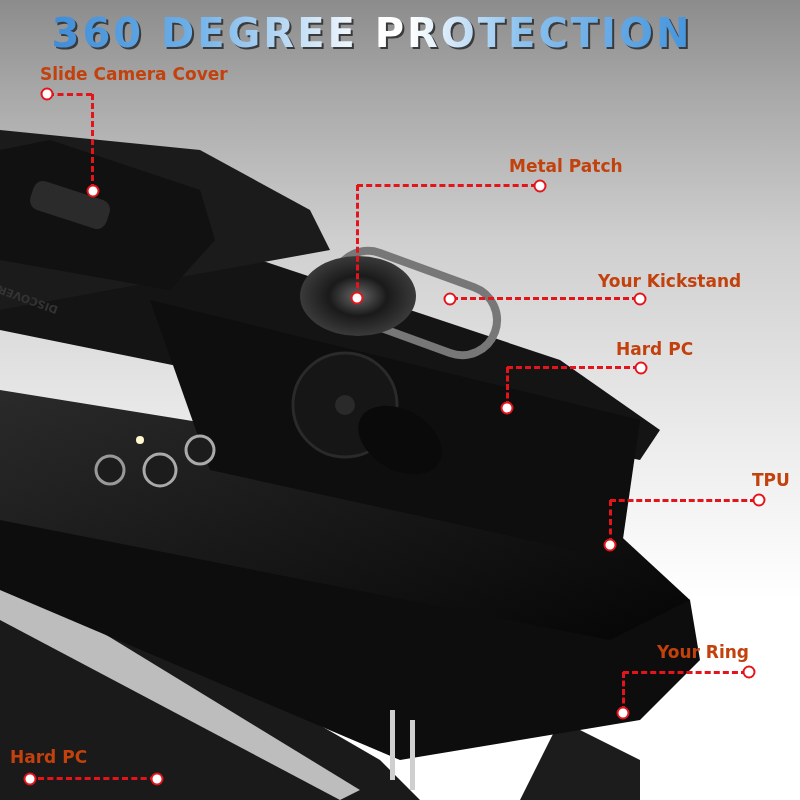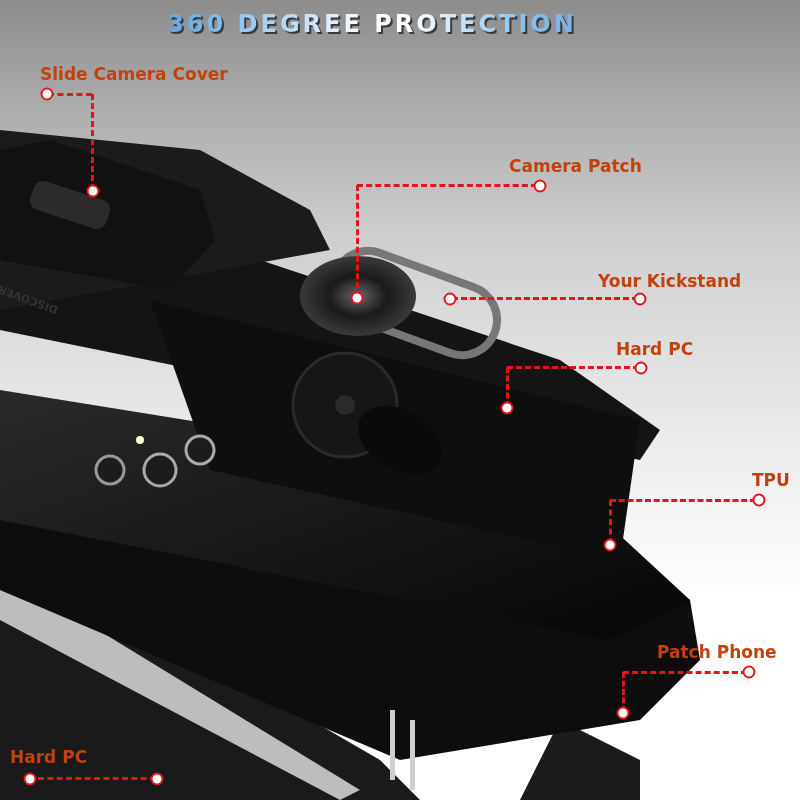--- a/index.html
+++ b/index.html
@@ -1,21 +1,21 @@
 <!DOCTYPE html>
 <html><head>
 <meta charset="utf-8">
 <style>
   html, body { margin:0; padding:0; }
   body { width:800px; height:800px; overflow:hidden; position:relative;
     font-family: "DejaVu Sans", sans-serif; }
   .bg { position:absolute; inset:0;
     background: linear-gradient(180deg, #8c8c8c 0%, #a9a9a9 12%, #cfcfcf 30%, #ececec 55%, #ffffff 75%, #ffffff 100%); }
   .title { position:absolute; top:10px; left:0; width:744px; text-align:center;
-    font-family:"DejaVu Sans", sans-serif; font-weight:bold; font-size:24px; letter-spacing:3px;
+    font-family:"DejaVu Sans", sans-serif; font-weight:bold; font-size:40px; letter-spacing:3px;
     background: linear-gradient(90deg, #2f7fd0 0%, #6aaee8 25%, #ffffff 50%, #ffffff 55%, #8cc2ef 70%, #2f86d6 100%);
     -webkit-background-clip:text; background-clip:text; color:transparent;
     text-shadow: none; filter: drop-shadow(2px 2px 0 #3a3a3a); }
   .label { position:absolute; font-family:"DejaVu Sans", sans-serif; font-weight:bold; font-size:17px; color:#c2410c; white-space:nowrap; }
   .dash-h { position:absolute; height:0; border-top:3px dashed #e4141b; }
   .dash-v { position:absolute; width:0; border-left:3px dashed #e4141b; }
   .dot { position:absolute; width:9px; height:9px; border-radius:50%; background:#fff; border:2px solid #e4141b; transform:translate(-50%,-50%); }
   .shape { position:absolute; }
 </style>
 </head>
@@ -69,21 +69,21 @@
 </svg>
 
 <div class="title">360 DEGREE PROTECTION</div>
 
 <div class="label" style="left:40px;top:64px;">Slide Camera Cover</div>
 <div class="dash-h" style="left:48px;top:93px;width:44px;"></div>
 <div class="dash-v" style="left:91px;top:94px;height:96px;"></div>
 <div class="dot" style="left:47px;top:94px;"></div>
 <div class="dot" style="left:93px;top:191px;"></div>
 
-<div class="label" style="left:509px;top:156px;">Camera Patch</div>
+<div class="label" style="left:509px;top:156px;">Metal Patch</div>
 <div class="dash-h" style="left:357px;top:184px;width:180px;"></div>
 <div class="dash-v" style="left:356px;top:185px;height:112px;"></div>
 <div class="dot" style="left:540px;top:186px;"></div>
 <div class="dot" style="left:357px;top:298px;"></div>
 
 <div class="label" style="left:598px;top:271px;">Your Kickstand</div>
 <div class="dash-h" style="left:452px;top:297px;width:186px;"></div>
 <div class="dot" style="left:450px;top:299px;"></div>
 <div class="dot" style="left:640px;top:299px;"></div>
 
@@ -92,21 +92,21 @@
 <div class="dash-v" style="left:506px;top:367px;height:40px;"></div>
 <div class="dot" style="left:641px;top:368px;"></div>
 <div class="dot" style="left:507px;top:408px;"></div>
 
 <div class="label" style="left:752px;top:470px;">TPU</div>
 <div class="dash-h" style="left:610px;top:499px;width:146px;"></div>
 <div class="dash-v" style="left:609px;top:500px;height:44px;"></div>
 <div class="dot" style="left:759px;top:500px;"></div>
 <div class="dot" style="left:610px;top:545px;"></div>
 
-<div class="label" style="left:657px;top:642px;">Patch Phone</div>
+<div class="label" style="left:657px;top:642px;">Your Ring</div>
 <div class="dash-h" style="left:623px;top:671px;width:124px;"></div>
 <div class="dash-v" style="left:622px;top:672px;height:40px;"></div>
 <div class="dot" style="left:749px;top:672px;"></div>
 <div class="dot" style="left:623px;top:713px;"></div>
 
 <div class="label" style="left:10px;top:747px;">Hard PC</div>
 <div class="dash-h" style="left:38px;top:777px;width:118px;"></div>
 <div class="dot" style="left:30px;top:779px;"></div>
 <div class="dot" style="left:157px;top:779px;"></div>
 

